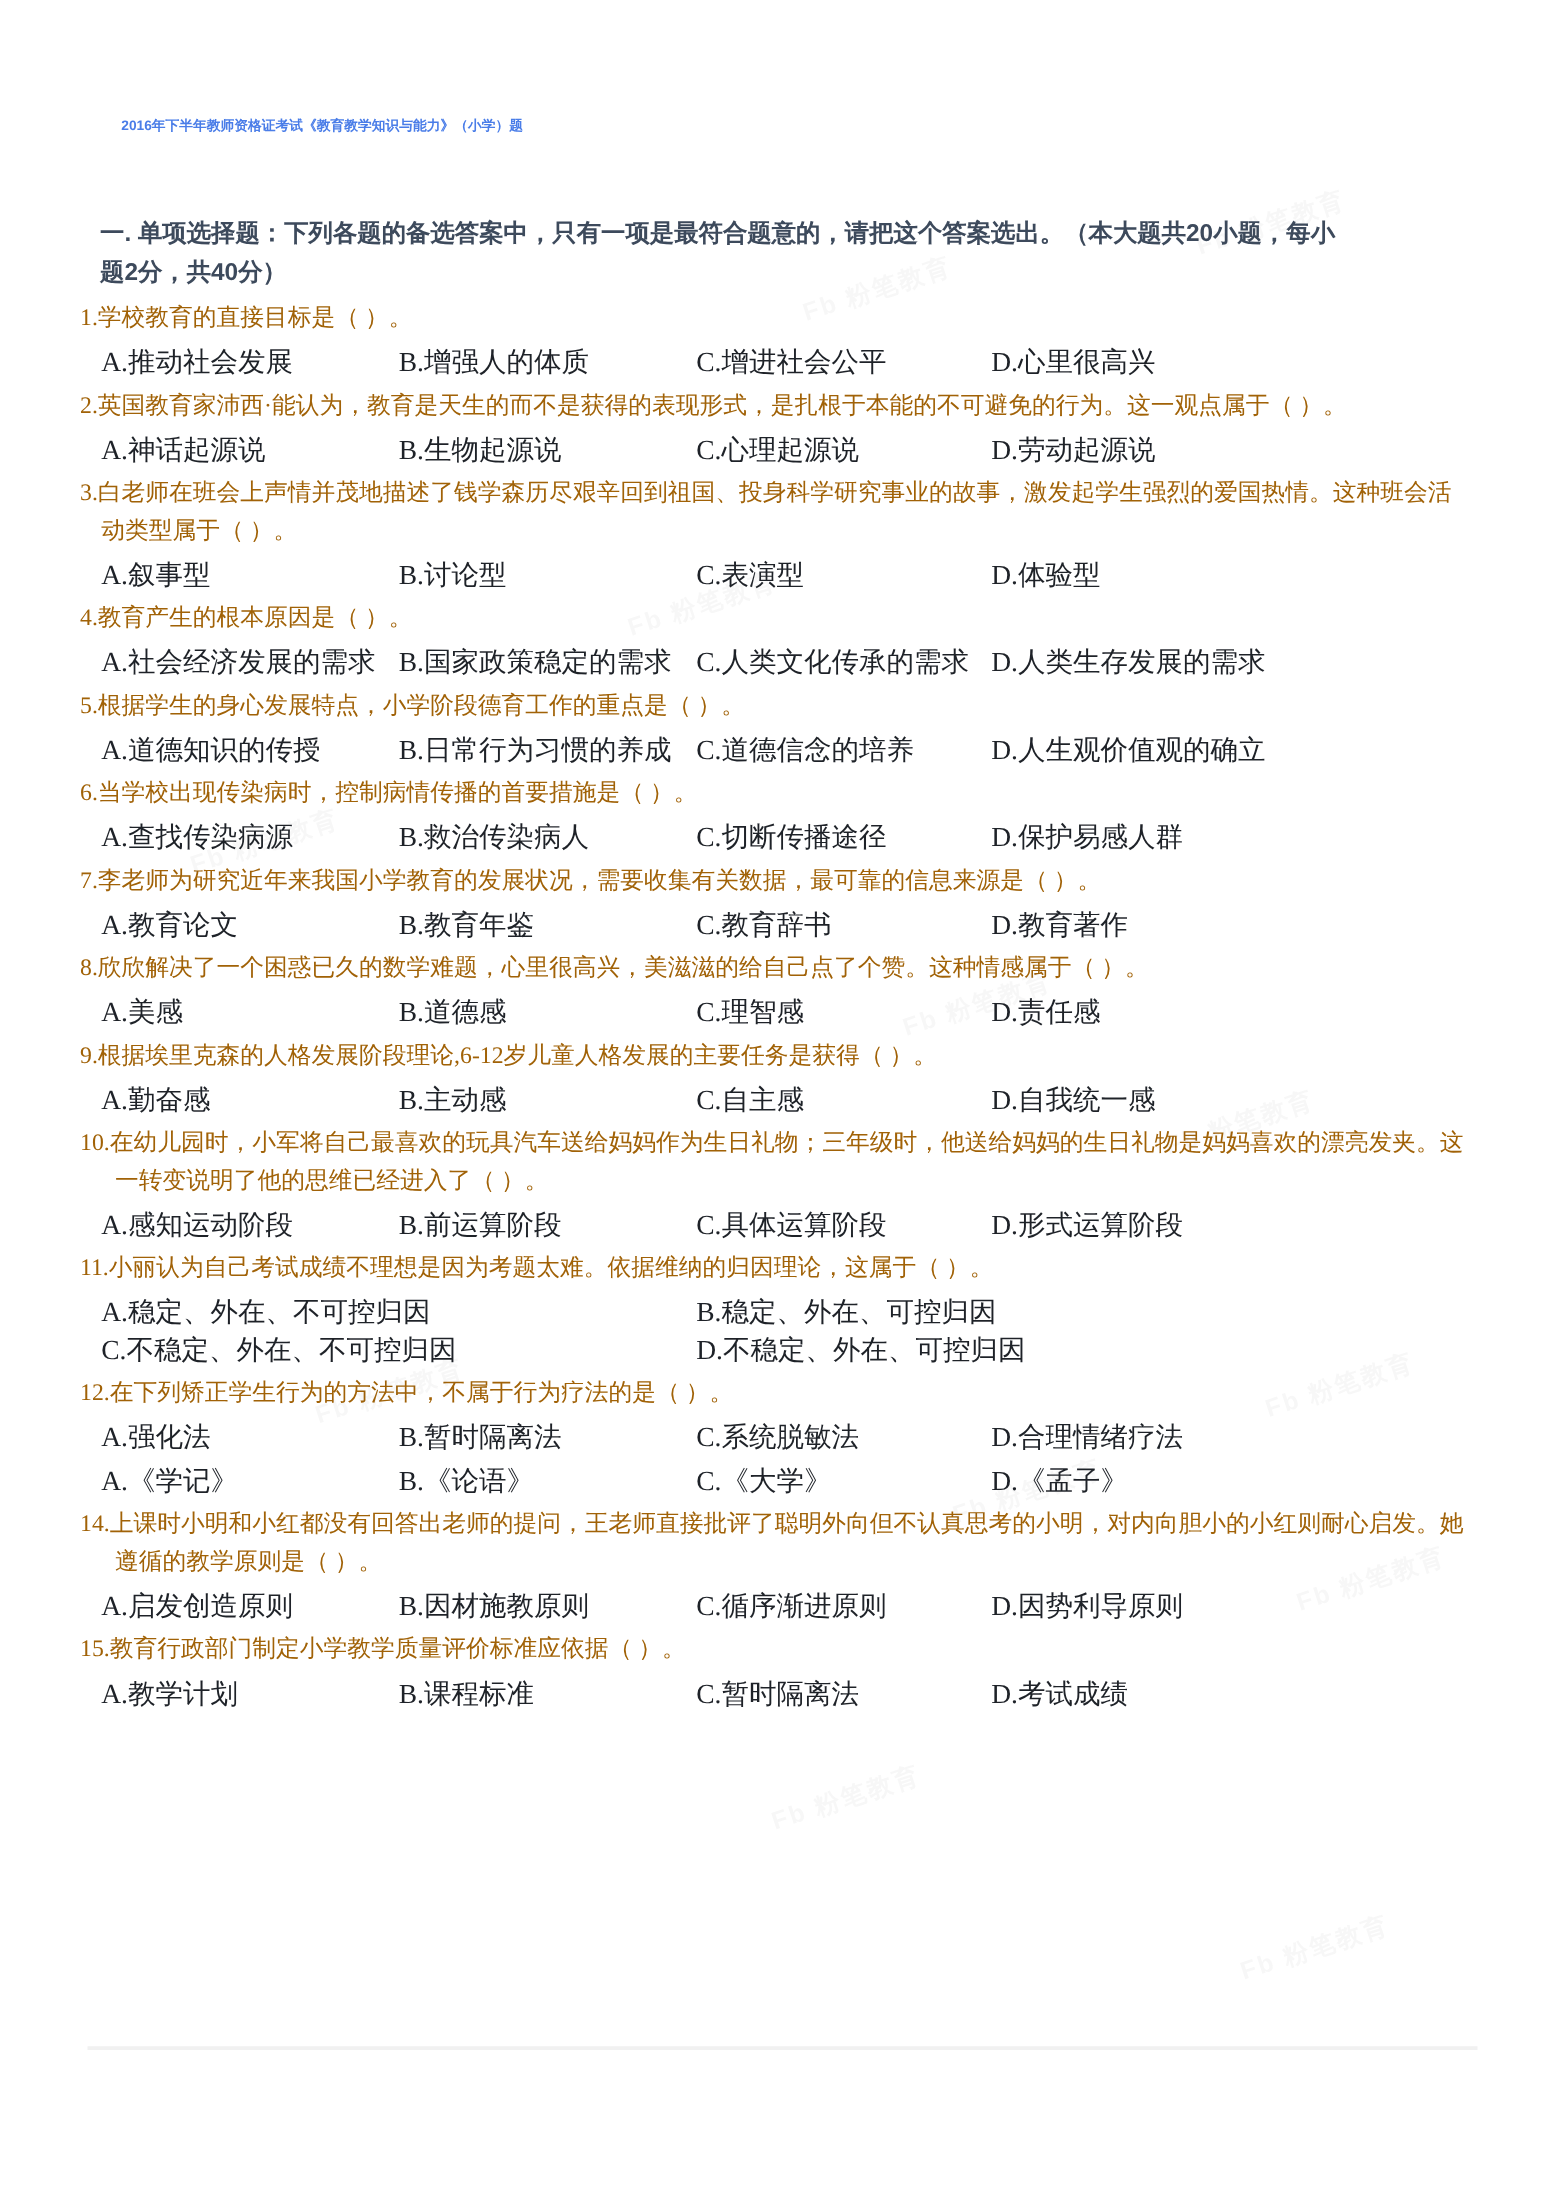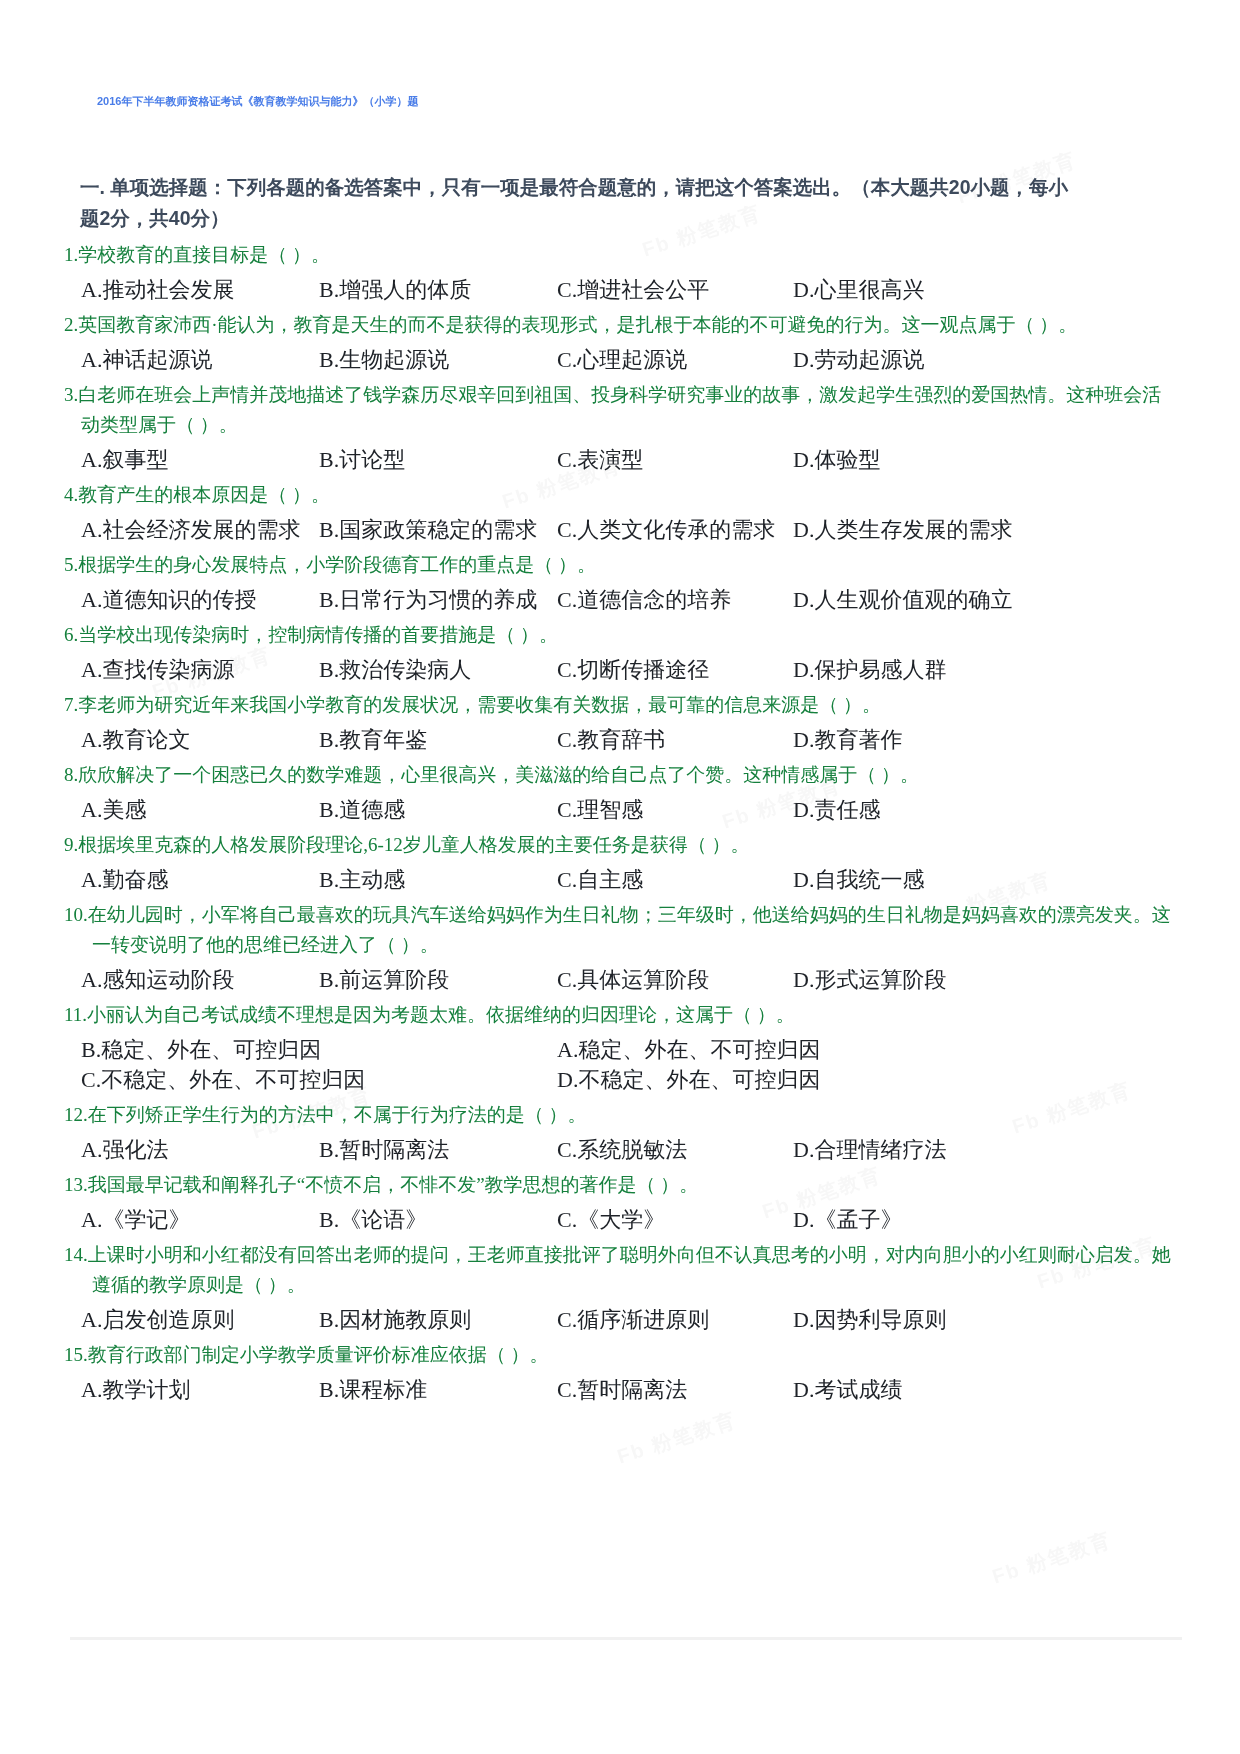--- a/index.html
+++ b/index.html
@@ -17,21 +17,21 @@
   .section-heading{
     font-family:"Liberation Sans","DejaVu Sans",sans-serif;
     font-weight:bold;font-size:19.5px;color:#3d4a5c;
     line-height:31px;max-width:1005px;
     margin:58px 0 6px 16px;
   }
   .questions{margin:0;}
   .question{margin:0 0 3px 0;}
   .stem{
     font-size:19px;line-height:30px;margin:0 0 5px 0;
-    padding-left:17px;text-indent:-17px;color:#15803d;
+    padding-left:17px;text-indent:-17px;color:#a16207;
   }
   .wide-num .stem{padding-left:28px;text-indent:-28px;}
   .options{
     display:grid;grid-template-columns:238px 238px 236px 1fr;
     padding-left:17px;font-size:22px;line-height:30px;
     margin:0 0 5px 0;color:#1e2228;
   }
   .options.cols-2{grid-template-columns:476px 1fr;}
   .opt{white-space:nowrap;}
   .divider{
@@ -148,39 +148,38 @@
       <span class="opt">A.感知运动阶段</span>
       <span class="opt">B.前运算阶段</span>
       <span class="opt">C.具体运算阶段</span>
       <span class="opt">D.形式运算阶段</span>
     </div>
   </div>
 
   <div class="question wide-num">
     <div class="stem"><span class="qnum">11.</span><span class="stem-text">小丽认为自己考试成绩不理想是因为考题太难。依据维纳的归因理论，这属于（  ）。</span></div>
     <div class="options cols-2">
+      <span class="opt">A.稳定、外在、不可控归因</span>
       <span class="opt">B.稳定、外在、可控归因</span>
-      <span class="opt">A.稳定、外在、不可控归因</span>
       <span class="opt">C.不稳定、外在、不可控归因</span>
       <span class="opt">D.不稳定、外在、可控归因</span>
     </div>
   </div>
 
   <div class="question wide-num">
     <div class="stem"><span class="qnum">12.</span><span class="stem-text">在下列矫正学生行为的方法中，不属于行为疗法的是（  ）。</span></div>
     <div class="options">
       <span class="opt">A.强化法</span>
       <span class="opt">B.暂时隔离法</span>
       <span class="opt">C.系统脱敏法</span>
       <span class="opt">D.合理情绪疗法</span>
     </div>
   </div>
 
   <div class="question wide-num">
-    <div class="stem"><span class="qnum">13.</span><span class="stem-text">我国最早记载和阐释孔子“不愤不启，不悱不发”教学思想的著作是（  ）。</span></div>
     <div class="options">
       <span class="opt">A.《学记》</span>
       <span class="opt">B.《论语》</span>
       <span class="opt">C.《大学》</span>
       <span class="opt">D.《孟子》</span>
     </div>
   </div>
 
   <div class="question wide-num">
     <div class="stem"><span class="qnum">14.</span><span class="stem-text">上课时小明和小红都没有回答出老师的提问，王老师直接批评了聪明外向但不认真思考的小明，对内向胆小的小红则耐心启发。她遵循的教学原则是（  ）。</span></div>

